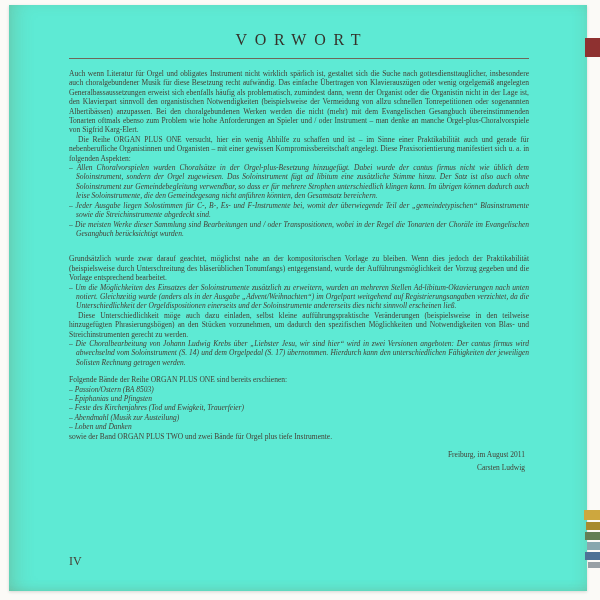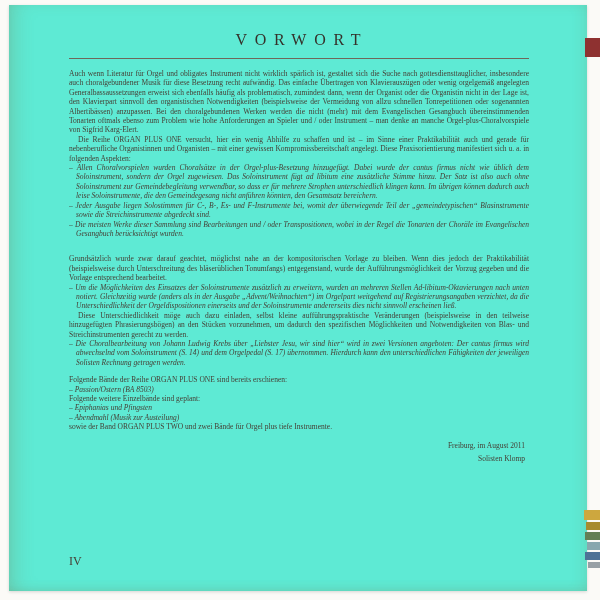--- a/index.html
+++ b/index.html
@@ -112,27 +112,28 @@
         <p class="hang">– Jeder Ausgabe liegen Solostimmen für C-, B-, Es- und F-Instrumente bei, womit der überwiegende Teil der „gemeindetypischen“ Blasinstrumente sowie die Streichinstrumente abgedeckt sind.</p>
         <p class="hang">– Die meisten Werke dieser Sammlung sind Bearbeitungen und / oder Transpositionen, wobei in der Regel die Tonarten der Choräle im Evangelischen Gesangbuch berücksichtigt wurden.</p>
       </div>
       <div class="col">
         <p>Grundsätzlich wurde zwar darauf geachtet, möglichst nahe an der kompositorischen Vorlage zu bleiben. Wenn dies jedoch der Praktikabilität (beispielsweise durch Unterschreitung des bläserüblichen Tonumfangs) entgegenstand, wurde der Aufführungsmöglichkeit der Vorzug gegeben und die Vorlage entsprechend bearbeitet.</p>
         <p class="hang">– Um die Möglichkeiten des Einsatzes der Soloinstrumente zusätzlich zu erweitern, wurden an mehreren Stellen Ad-libitum-Oktavierungen nach unten notiert. Gleichzeitig wurde (anders als in der Ausgabe „Advent/Weihnachten“) im Orgelpart weitgehend auf Registrierungsangaben verzichtet, da die Unterschiedlichkeit der Orgeldispositionen einerseits und der Soloinstrumente andererseits dies nicht sinnvoll erscheinen ließ.</p>
         <p class="indent">Diese Unterschiedlichkeit möge auch dazu einladen, selbst kleine aufführungspraktische Veränderungen (beispielsweise in den teilweise hinzugefügten Phrasierungsbögen) an den Stücken vorzunehmen, um dadurch den spezifischen Möglichkeiten und Notwendigkeiten von Blas- und Streichinstrumenten gerecht zu werden.</p>
         <p class="hang">– Die Choralbearbeitung von Johann Ludwig Krebs über „Liebster Jesu, wir sind hier“ wird in zwei Versionen angeboten: Der cantus firmus wird abwechselnd vom Soloinstrument (S. 14) und dem Orgelpedal (S. 17) übernommen. Hierdurch kann den unterschiedlichen Fähigkeiten der jeweiligen Solisten Rechnung getragen werden.</p>
         <p class="space-before">Folgende Bände der Reihe ORGAN PLUS ONE sind bereits erschienen:</p>
         <p class="hang list-line">– Passion/Ostern (BA 8503)</p>
-        <p>Folgende weitere Einzelbände sind geplant:</p>
         <p class="hang list-line">– Epiphanias und Pfingsten</p>
+        <p class="hang">– Feste des Kirchenjahres (Tod und Ewigkeit, Trauerfeier)</p>
         <p class="hang list-line">– Abendmahl (Musik zur Austeilung)</p>
+        <p class="hang list-line">– Loben und Danken</p>
         <p>sowie der Band ORGAN PLUS TWO und zwei Bände für Orgel plus tiefe Instrumente.</p>
         <div class="signature">
           <p>Freiburg, im August 2011</p>
-          <p>Solisten Klomp</p>
+          <p>Carsten Ludwig</p>
         </div>
       </div>
     </div>
   </div>
   <div class="page-number">IV</div>
 </div>
 
 <div class="bookmark-tab-top" style="background: rgb(142, 49, 48);"></div>
 
 <div class="edge-strips">

